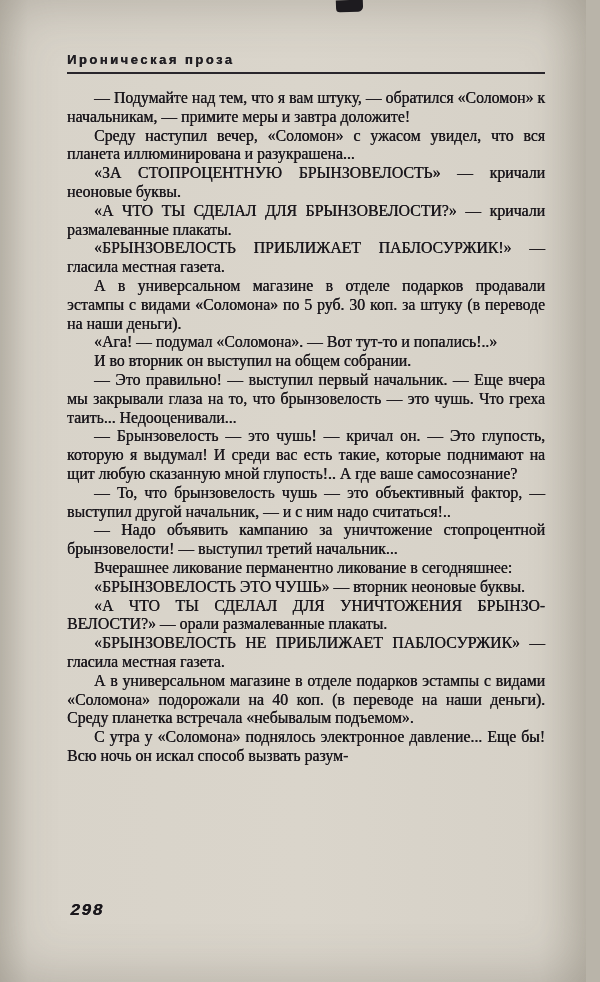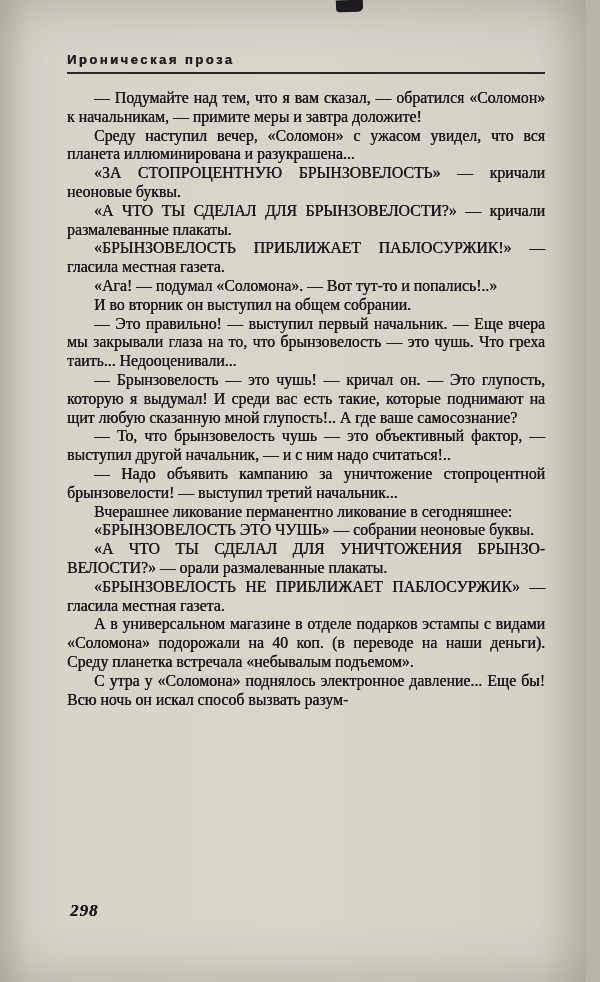--- a/index.html
+++ b/index.html
@@ -64,21 +64,21 @@
   }
   .text-block p {
     margin: 0;
     padding: 0;
     text-indent: 27px;
   }
   .page-number {
     position: absolute;
     left: 70px;
     top: 901px;
-    font-family: Liberation Serif, serif;
+    font-family: Liberation Mono, monospace;
     font-style: italic;
     font-weight: bold;
     font-size: 17px;
     letter-spacing: 1px;
     color: #1b181d;
     text-shadow: 0.3px 0 0 currentColor;
   }
 </style>
 </head>
 <body>
@@ -86,33 +86,34 @@
 <div class="page">
 
   <div class="scan-artifact"></div>
 
   <header class="running-head">
     <span class="head-title">Ироническая проза</span>
     <div class="head-rule"></div>
   </header>
 
   <main class="text-block" lang="ru">
-    <p>— Подумайте над тем, что я вам сказал, — обратился «Соломон» к начальникам, — примите меры и завтра до­ложите!</p>
+    <p>— Подумайте над тем, что я вам штуку, — обратился «Соломон» к начальникам, — примите меры и завтра до­ложите!</p>
     <p>Среду наступил вечер, «Соломон» с ужасом увидел, что вся планета иллюминирована и разукрашена...</p>
     <p>«ЗА СТОПРОЦЕНТНУЮ БРЫНЗОВЕЛОСТЬ» — крича­ли неоновые буквы.</p>
     <p>«А ЧТО ТЫ СДЕЛАЛ ДЛЯ БРЫНЗОВЕЛОСТИ?» — кри­чали размалеванные плакаты.</p>
     <p>«БРЫНЗОВЕЛОСТЬ ПРИБЛИЖАЕТ ПАБЛОСУР­ЖИК!» — гласила местная газета.</p>
+    <p>А в универсальном магазине в отделе подарков прода­вали эстампы с видами «Соломона» по 5 руб. 30 коп. за штуку (в переводе на наши деньги).</p>
     <p>«Ага! — подумал «Соломона». — Вот тут-то и попа­лись!..»</p>
     <p>И во вторник он выступил на общем собрании.</p>
     <p>— Это правильно! — выступил первый начальник. — Еще вчера мы закрывали глаза на то, что брынзовелость — это чушь. Что греха таить... Недооценивали...</p>
     <p>— Брынзовелость — это чушь! — кричал он. — Это глупость, которую я выдумал! И среди вас есть такие, ко­торые поднимают на щит любую сказанную мной глу­пость!.. А где ваше самосознание?</p>
     <p>— То, что брынзовелость чушь — это объективный фактор, — выступил другой начальник, — и с ним надо считаться!..</p>
     <p>— Надо объявить кампанию за уничтожение стопро­центной брынзовелости! — выступил третий начальник...</p>
     <p>Вчерашнее ликование перманентно ликование в сего­дняшнее:</p>
-    <p>«БРЫНЗОВЕЛОСТЬ ЭТО ЧУШЬ» — собрании неоновые буквы.</p>
+    <p>«БРЫНЗОВЕЛОСТЬ ЭТО ЧУШЬ» — вторник неоновые буквы.</p>
     <p>«А ЧТО ТЫ СДЕЛАЛ ДЛЯ УНИЧТОЖЕНИЯ БРЫНЗО­ВЕЛОСТИ?» — орали размалеванные плакаты.</p>
     <p>«БРЫНЗОВЕЛОСТЬ НЕ ПРИБЛИЖАЕТ ПАБЛОСУР­ЖИК» — гласила местная газета.</p>
     <p>А в универсальном магазине в отделе подарков эстам­пы с видами «Соломона» подорожали на 40 коп. (в перево­де на наши деньги). Среду планетка встречала «небыва­лым подъемом».</p>
     <p>С утра у «Соломона» поднялось электронное давле­ние... Еще бы! Всю ночь он искал способ вызвать разум-</p>
   </main>
 
   <div class="page-number">298</div>
 
 </div>
 

